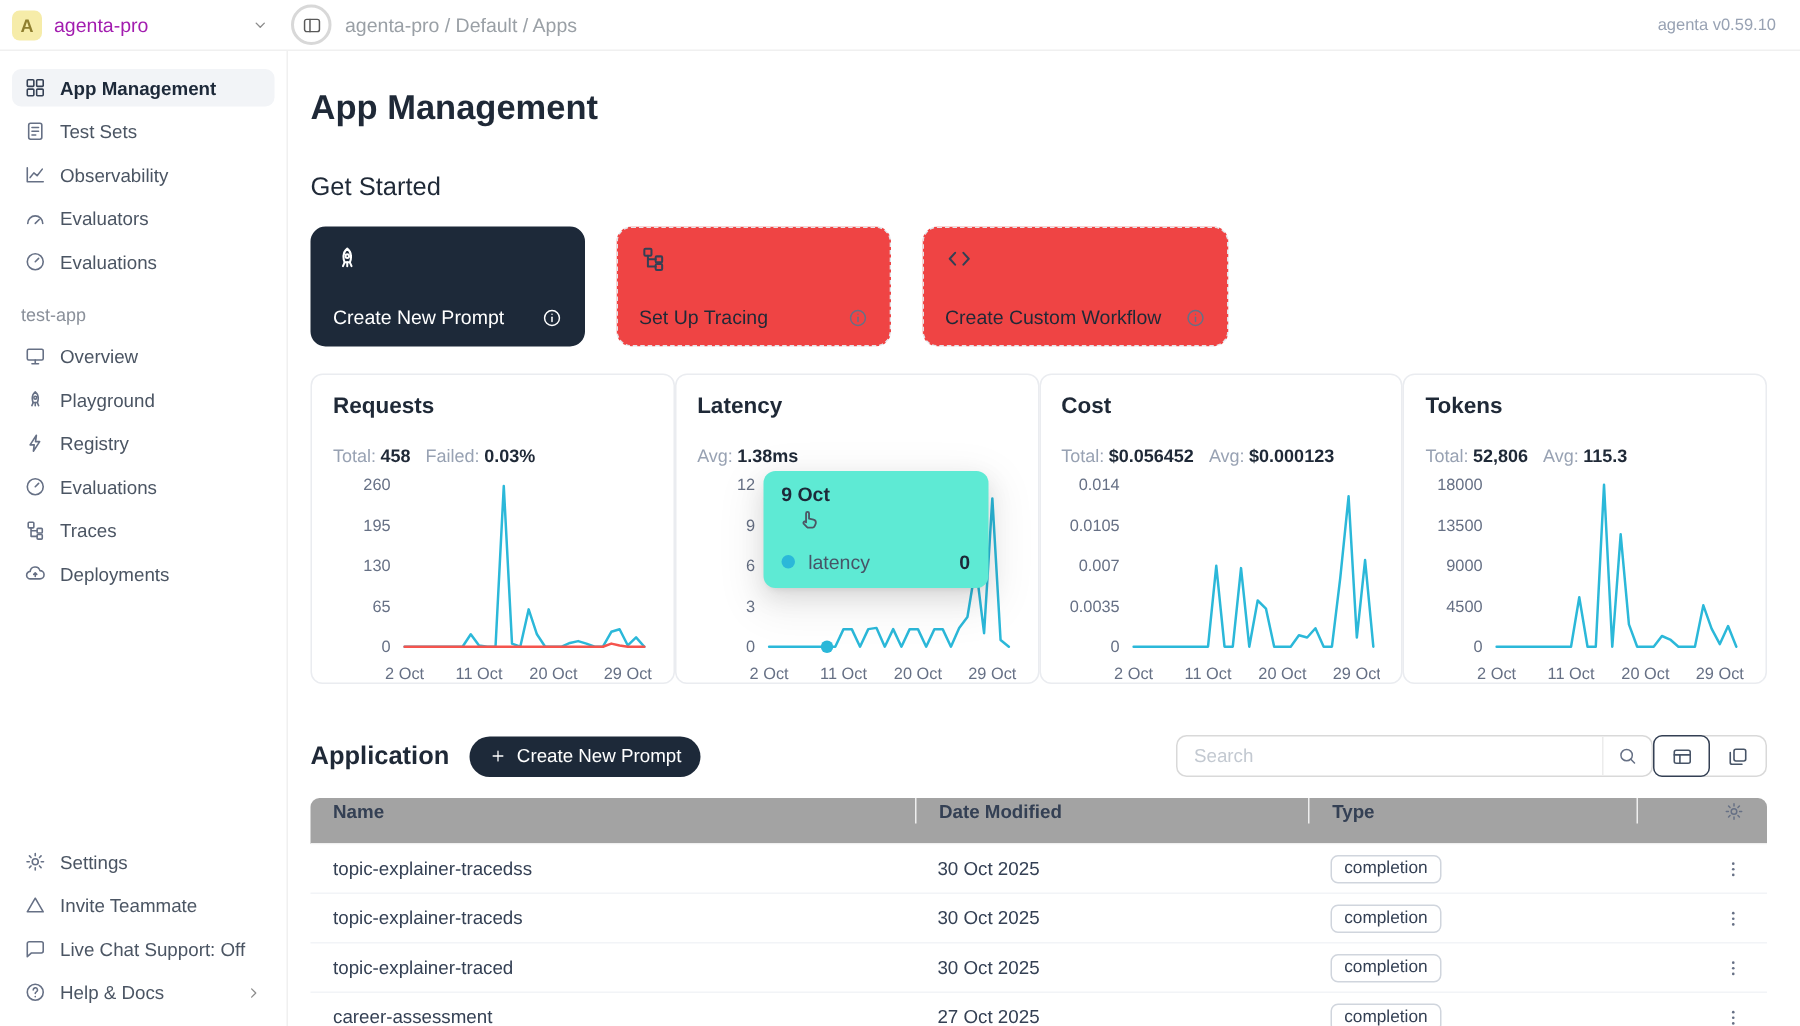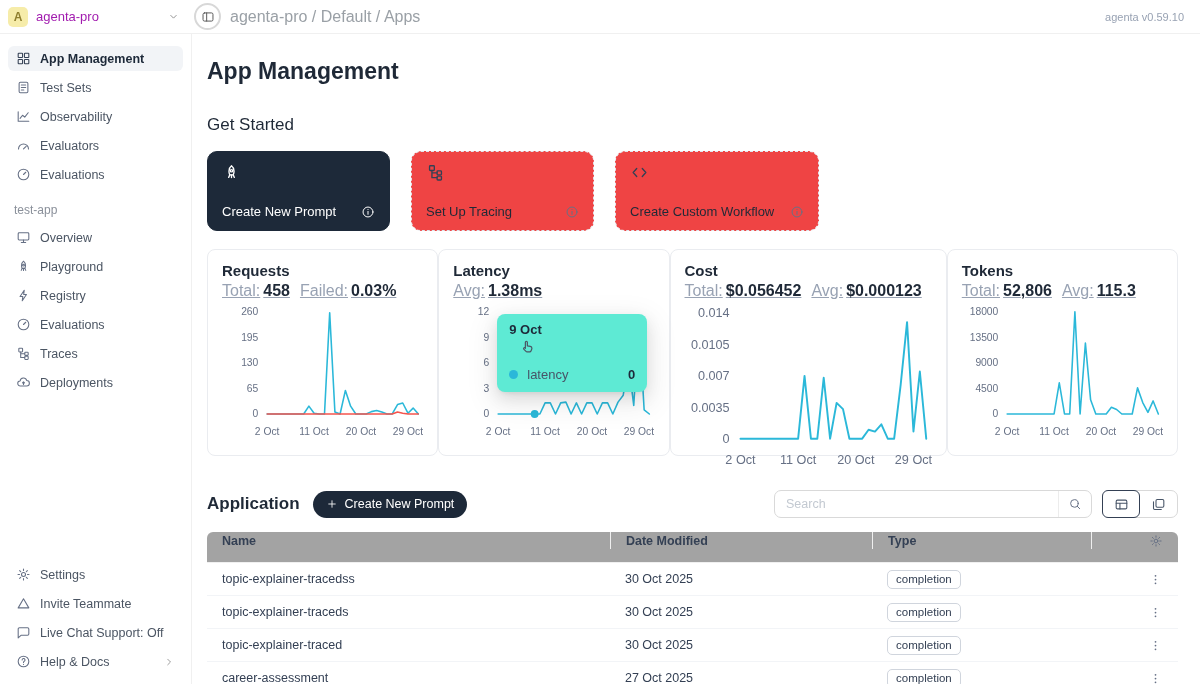--- a/index.html
+++ b/index.html
@@ -13,21 +13,21 @@
   
   .topbar { position:absolute; top:0; left:0; right:0; height:34px; background:#fff;
     border-bottom:1px solid #f0f0f0; display:flex; align-items:center; z-index:20; }
   .tb-left { width:192px; flex:0 0 192px; display:flex; align-items:center; padding:0 12px 0 8px; }
   .avatar { width:20px; height:20px; border-radius:5px; background:#f6eca9; color:#8f7f2f;
     font-size:12px; font-weight:700; display:flex; align-items:center; justify-content:center; }
   .ws-name { font-size:13px; color:#a21caf; margin-left:8px; flex:1; }
   .tb-chev { color:#8c8c8c; }
   .toggle-ring { width:27px; height:27px; border:2.5px solid #d8d8d8; border-radius:50%;
     display:flex; align-items:center; justify-content:center; color:#595959; margin:0 9px 0 2px; background:#fff; }
-  .breadcrumb { font-size:16px; color:#9aa0a6; }
+  .breadcrumb { font-size:13px; color:#9aa0a6; }
   .version { margin-left:auto; padding-right:16px; font-size:11px; color:#98a2b3; }
 
   
   .sidebar { position:absolute; top:34px; left:0; bottom:0; width:192px; background:#fff;
     border-right:1px solid #f0f0f0; padding:12px 8px 6px; display:flex; flex-direction:column; z-index:10; }
   .side-item { display:flex; align-items:center; gap:9px; padding:5px 8px; border-radius:6px;
     font-size:12.5px; color:#4b5563; margin-bottom:4px; cursor:pointer; }
   .side-item .icn { color:#667085; display:flex; flex:0 0 auto; }
   .side-item.selected { background:#f2f4f7; color:#1d2939; font-weight:600; }
   .side-item.selected .icn { color:#344054; }
@@ -48,42 +48,42 @@
   .gs-bottom { display:flex; align-items:center; gap:16px; justify-content:space-between; font-size:13px; font-weight:500; color:#1f2937; }
   .gs-bottom .info { color:#667085; display:flex; }
   .gs-card.dark { background:#1d2939; border:1px solid #1d2939; }
   .gs-card.dark .gs-ic, .gs-card.dark .gs-bottom, .gs-card.dark .info { color:#fff; }
 
   
   .charts-row { display:flex; margin-top:18px; }
   .chart-card { flex:1; height:207px; border:1px solid #eaecf0; border-radius:8px; background:#fff;
     padding:12px 14px 8px; position:relative; }
   .c-title { font-size:15px; font-weight:700; color:#1f2937; }
-  .c-stats { font-size:16px; color:#98a2b3; margin-top:3px;text-decoration:underline; }
+  .c-stats { font-size:12px; color:#98a2b3; margin-top:18px; }
   .c-stats b { color:#1f2937; font-weight:700; margin:0 10px 0 3px; }
   .chart-body { margin-top:6px; }
   .chart-body svg text { font-family:"Liberation Sans", sans-serif; font-size:10.5px; fill:#667085; }
   .chart-body .ytick { text-anchor:end; }
   .chart-body .xtick { text-anchor:middle; }
 
   .chart-tooltip { position:absolute; left:58px; top:64px; width:150px; background:#5eead4; border-radius:8px;
     padding:8px 12px 10px; z-index:6;
     box-shadow:0 3px 6px -4px rgba(0,0,0,.14), 0 6px 16px rgba(0,0,0,.10), 0 9px 28px 8px rgba(0,0,0,.06); }
   .tt-date { font-size:13px; font-weight:600; color:#1d2939; }
   .tt-hand { color:#4b5563; margin:1px 0 0 10px; }
   .tt-row { display:flex; align-items:center; gap:9px; font-size:13px; color:#475467; margin-top:12px; }
   .tt-dot { width:9px; height:9px; border-radius:50%; background:#2bb8d9; flex:0 0 auto; }
   .tt-val { margin-left:auto; color:#1d2939; font-weight:600; }
 
   
   .app-header { display:flex; align-items:center; margin:34px 0 14px; }
   .app-title { font-size:17px; font-weight:700; color:#1f2937; margin-right:13px; }
   .btn-dark { background:#1d2939; color:#fff; border:none; border-radius:14px; height:27px; padding:0 13px;
     font-size:12.5px; font-family:inherit; display:flex; align-items:center; gap:7px; cursor:pointer; }
-  .app-header-right { margin-left:auto; display:flex; align-items:flex-start; gap:10px; }
+  .app-header-right { margin-left:auto; display:flex; align-items:flex-start; }
   .search-box { width:318px; height:28px; border:1px solid #d9d9d9; border-radius:7px; display:flex; align-items:center; background:#fff; }
   .search-box input { flex:1; border:none; outline:none; background:transparent; padding:0 11px;
     font-size:12.5px; font-family:inherit; color:#333; }
   .search-box input::placeholder { color:#c3c9d1; }
   .search-suffix { width:33px; height:100%; display:flex; align-items:center; justify-content:center;
     color:#667085; border-left:1px solid #ececec; cursor:pointer; }
   .seg { display:flex; border:1px solid #d9d9d9; border-radius:7px; height:28px; background:#fff; }
   .seg-btn { width:38px; display:flex; align-items:center; justify-content:center; color:#475467; cursor:pointer; }
   .seg-btn.active { border:1.5px solid #344054; border-radius:6px; margin:-1px; background:#fff; }
 

